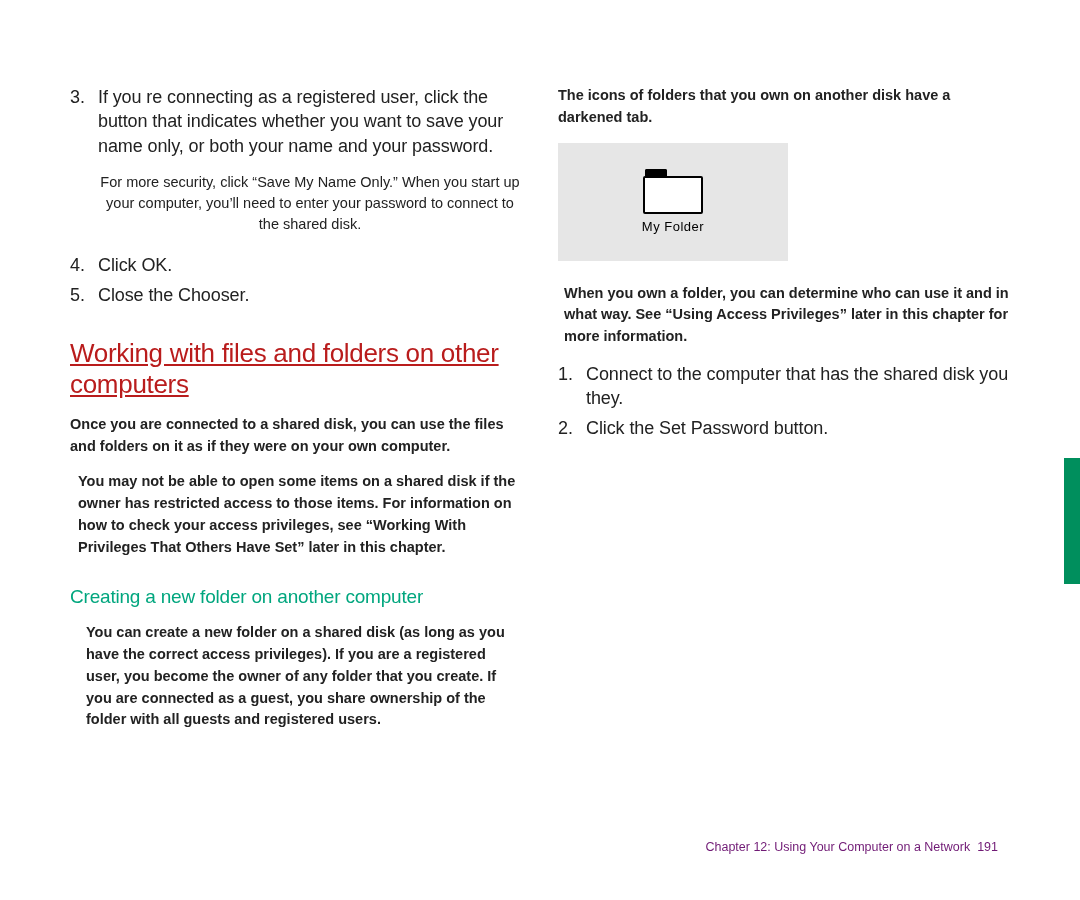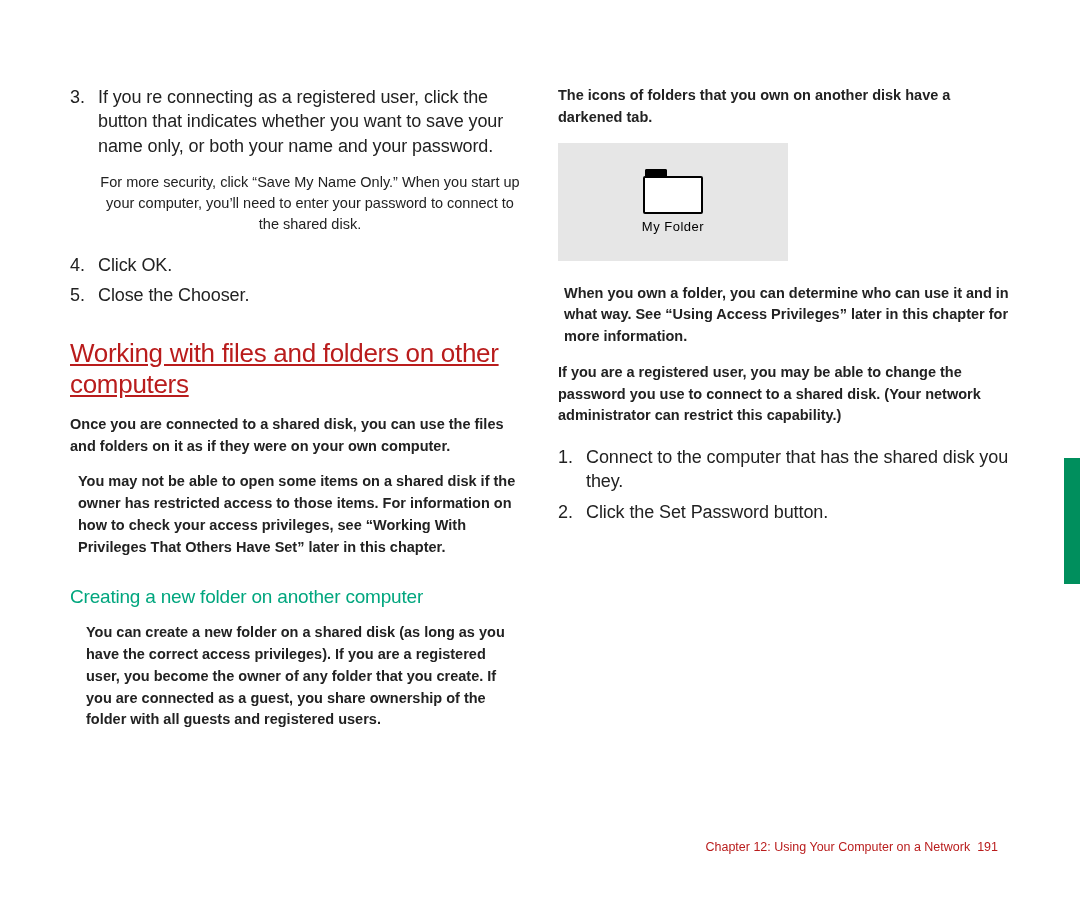--- a/index.html
+++ b/index.html
@@ -104,21 +104,21 @@
     font-family: "Geneva", Arial, sans-serif;
     font-size: 13px;
     color: #000;
     letter-spacing: 0.5px;
   }
   .footer {
     position: absolute;
     bottom: 46px;
     right: 82px;
     font-size: 12.5px;
-    color: #b91c1c;
+    color: #701a75;
     margin-left: 25px;
   }
   .side-tab {
     position: absolute;
     right: 0;
     top: 458px;
     width: 16px;
     height: 126px;
     background: #008f5d;
   }
@@ -159,21 +159,20 @@
     <div class="folder-box">
       <div class="folder-icon">
         <div class="tab"></div>
         <div class="body"></div>
       </div>
       <div class="folder-label">My Folder</div>
     </div>
 
     <div class="body" style="margin-left:6px">When you own a folder, you can determine who can use it and in what way. See “Using Access Privileges” later in this chapter for more information.</div>
 
-    <div class="body" style="margin-left:0;margin-bottom:18px">If you are a registered user, you may be able to change the password you use to connect to a shared disk. (Your network administrator can restrict this capability.)</div>
 
     <div class="step">
       <span class="num">1.</span>
       <span class="txt">Connect to the computer that has the shared disk you they.</span>
     </div>
     <div class="step">
       <span class="num">2.</span>
       <span class="txt">Click the Set Password button.</span>
     </div>
   </div>

